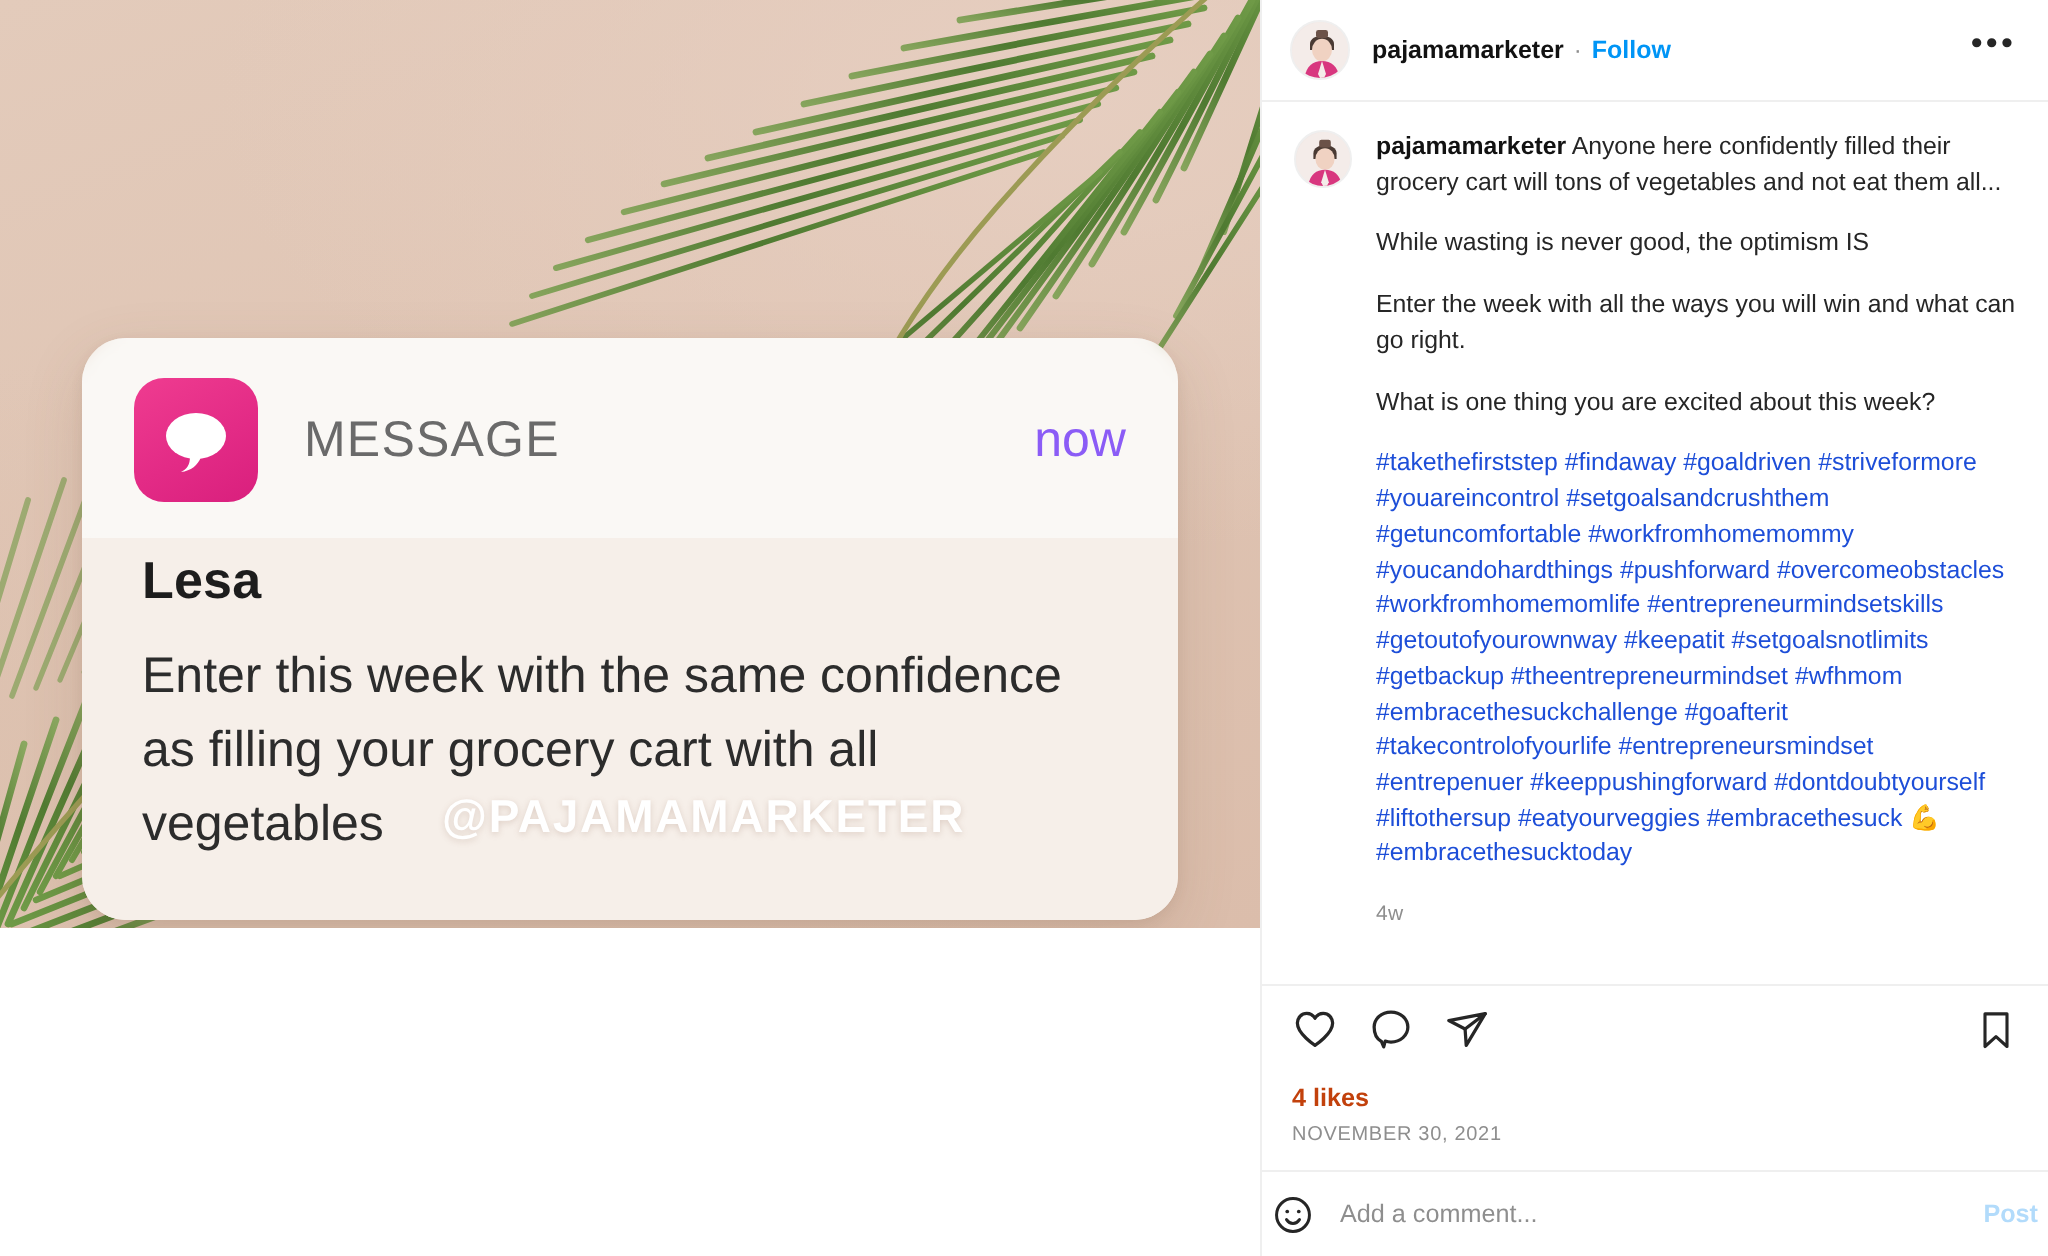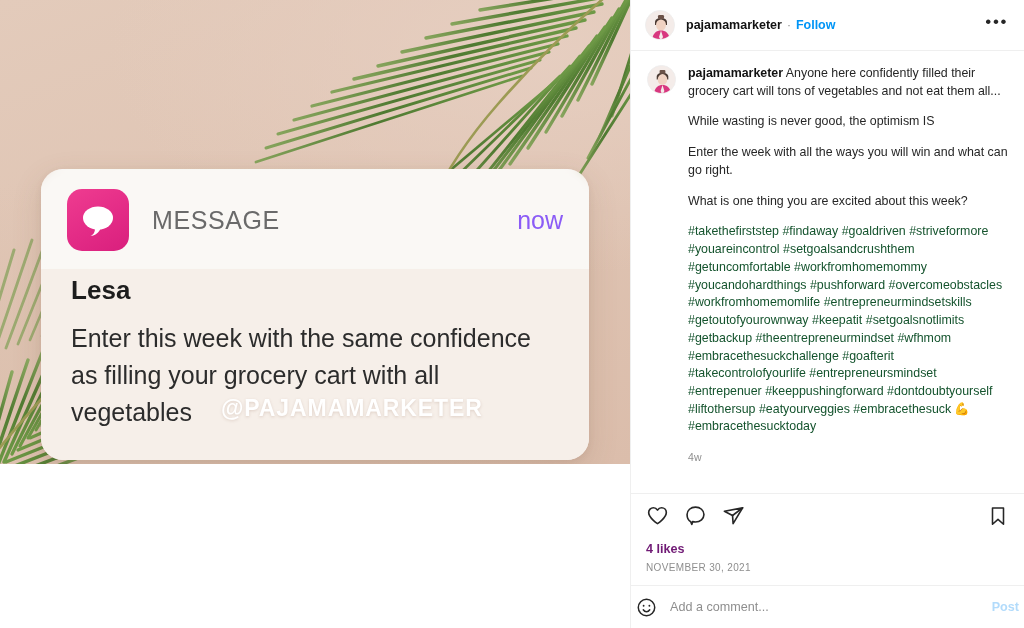--- a/index.html
+++ b/index.html
@@ -137,32 +137,32 @@
   .cap-p {
     font-size:12.4px; line-height:1.43; color:#262626;
     margin-bottom:13px; word-wrap:break-word;
   }
   .cap-p:first-child { margin-bottom:13px; }
   .cap-user { font-weight:700; color:#121212; }
   .tags {
     font-size:12.4px; line-height:1.43;
     color:#3a5a8c; word-wrap:break-word;
   }
-  .tag { color:#14532d; cursor:pointer; }
+  .tag { color:#1d4ed8; cursor:pointer; }
   .cap-time {
     font-size:10.5px; color:#8e8e8e;
     letter-spacing:.2px; margin-top:15px;
   }
 
   
   .p-actions { border-top:1px solid #efefef; padding:10px 15px 0 15px; }
   .act-row { display:flex; align-items:center; }
   .act-ic { cursor:pointer; margin-right:15px; display:block; color:#262626;}
   .act-save { margin-left:auto; margin-right:0; cursor:pointer; color:#262626;}
-  .likes { font-size:12.6px; font-weight:700; color:#701a75; margin-top:11px; }
+  .likes { font-size:12.6px; font-weight:700; color:#c2410c; margin-top:11px; }
   .date  { font-size:10px; color:#8e8e8e; letter-spacing:.35px; margin-top:6px; text-transform:uppercase; }
 
   
   .p-comment {
     border-top:1px solid #efefef;
     height:43px; flex:0 0 43px;
     display:flex; align-items:center;
     padding:0 5px; margin-top:12px;
   }
   .emoji-btn { width:21px; height:21px; cursor:pointer; flex:0 0 21px; color:#262626; }

